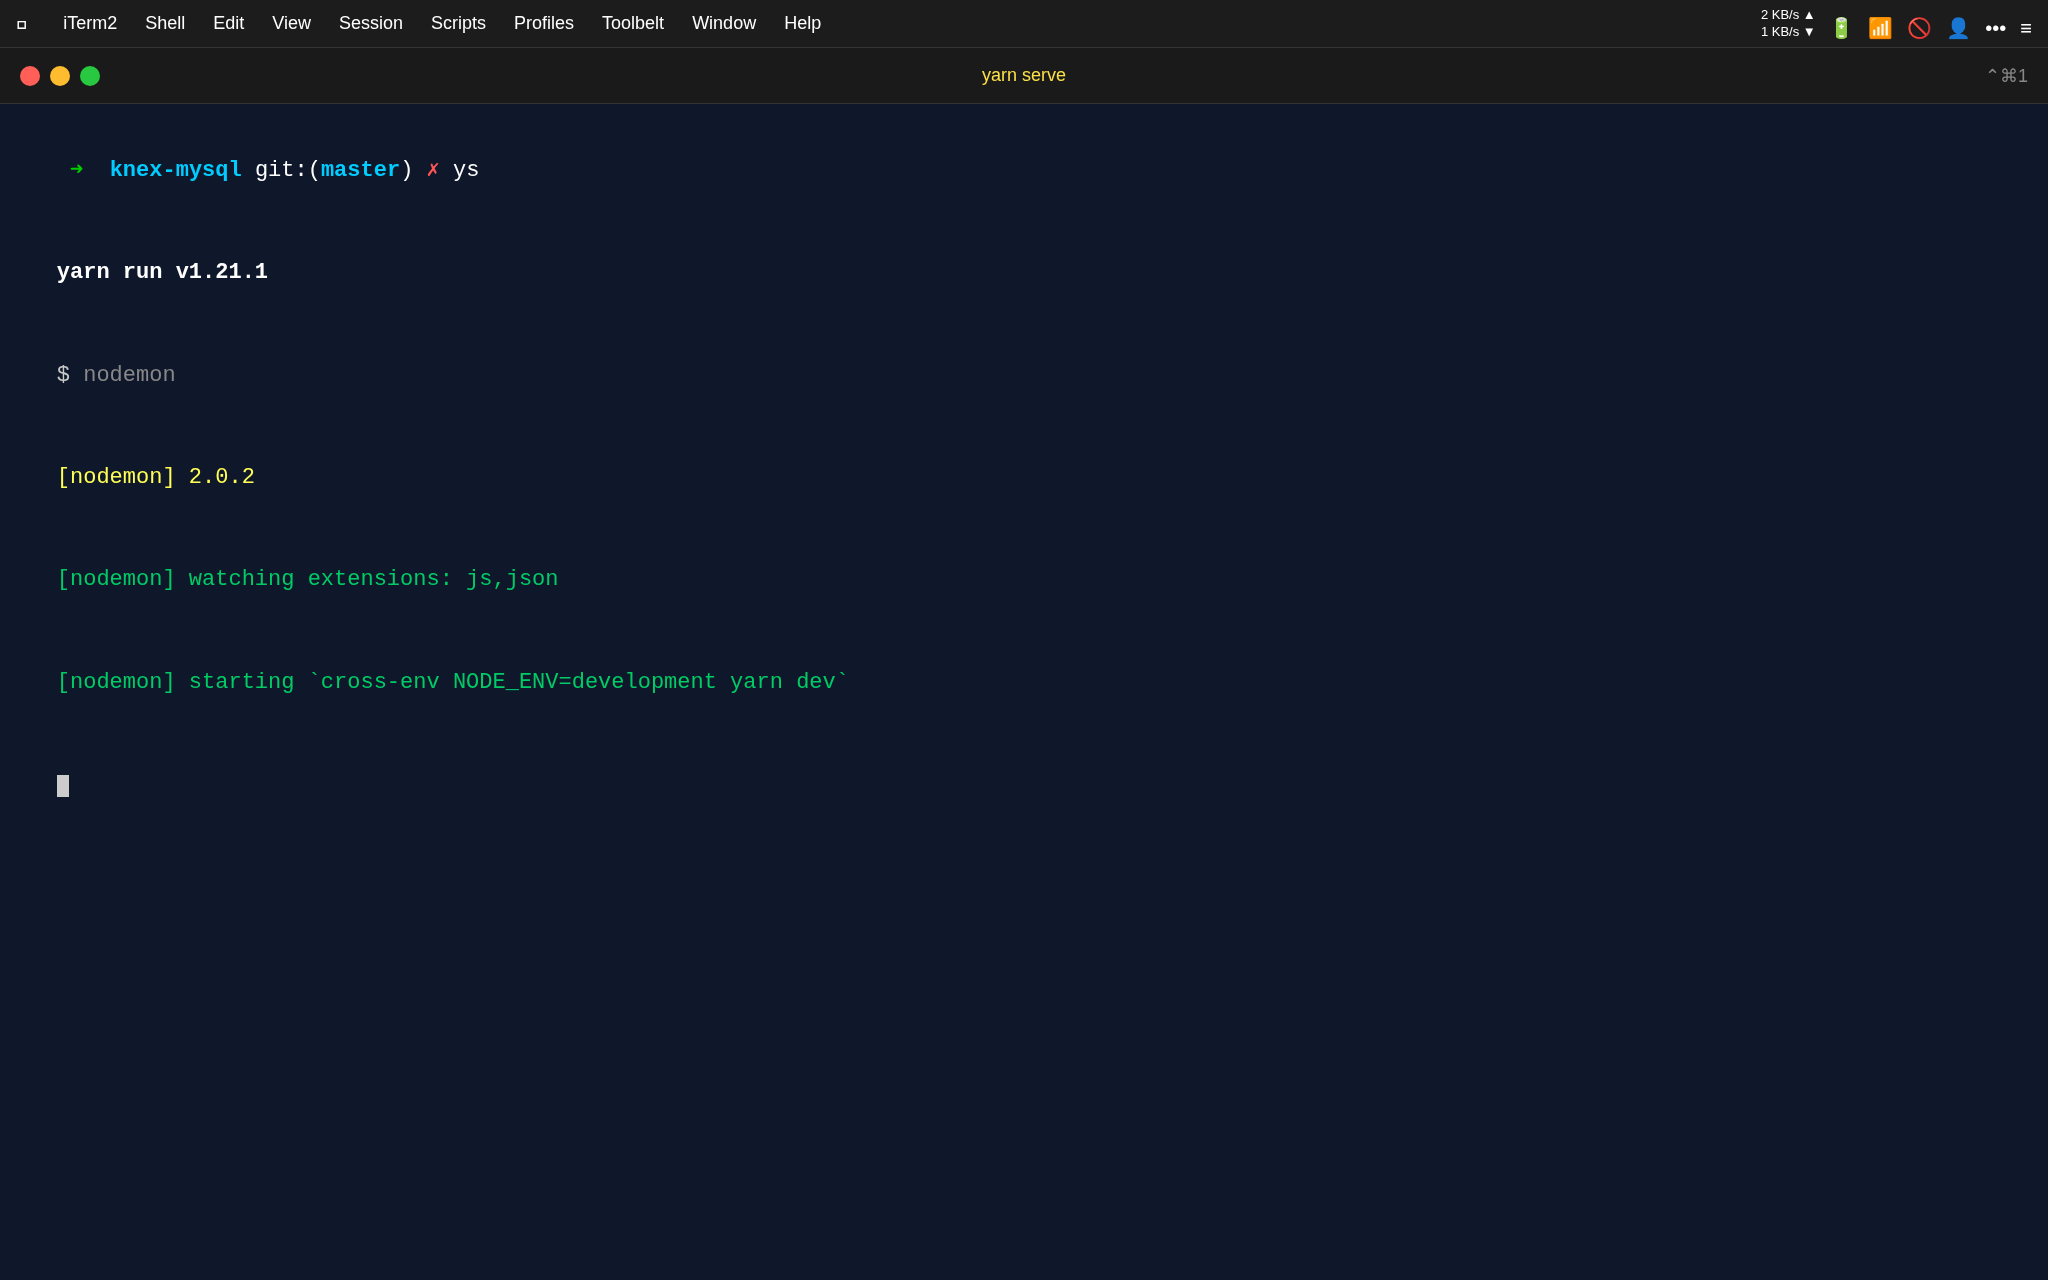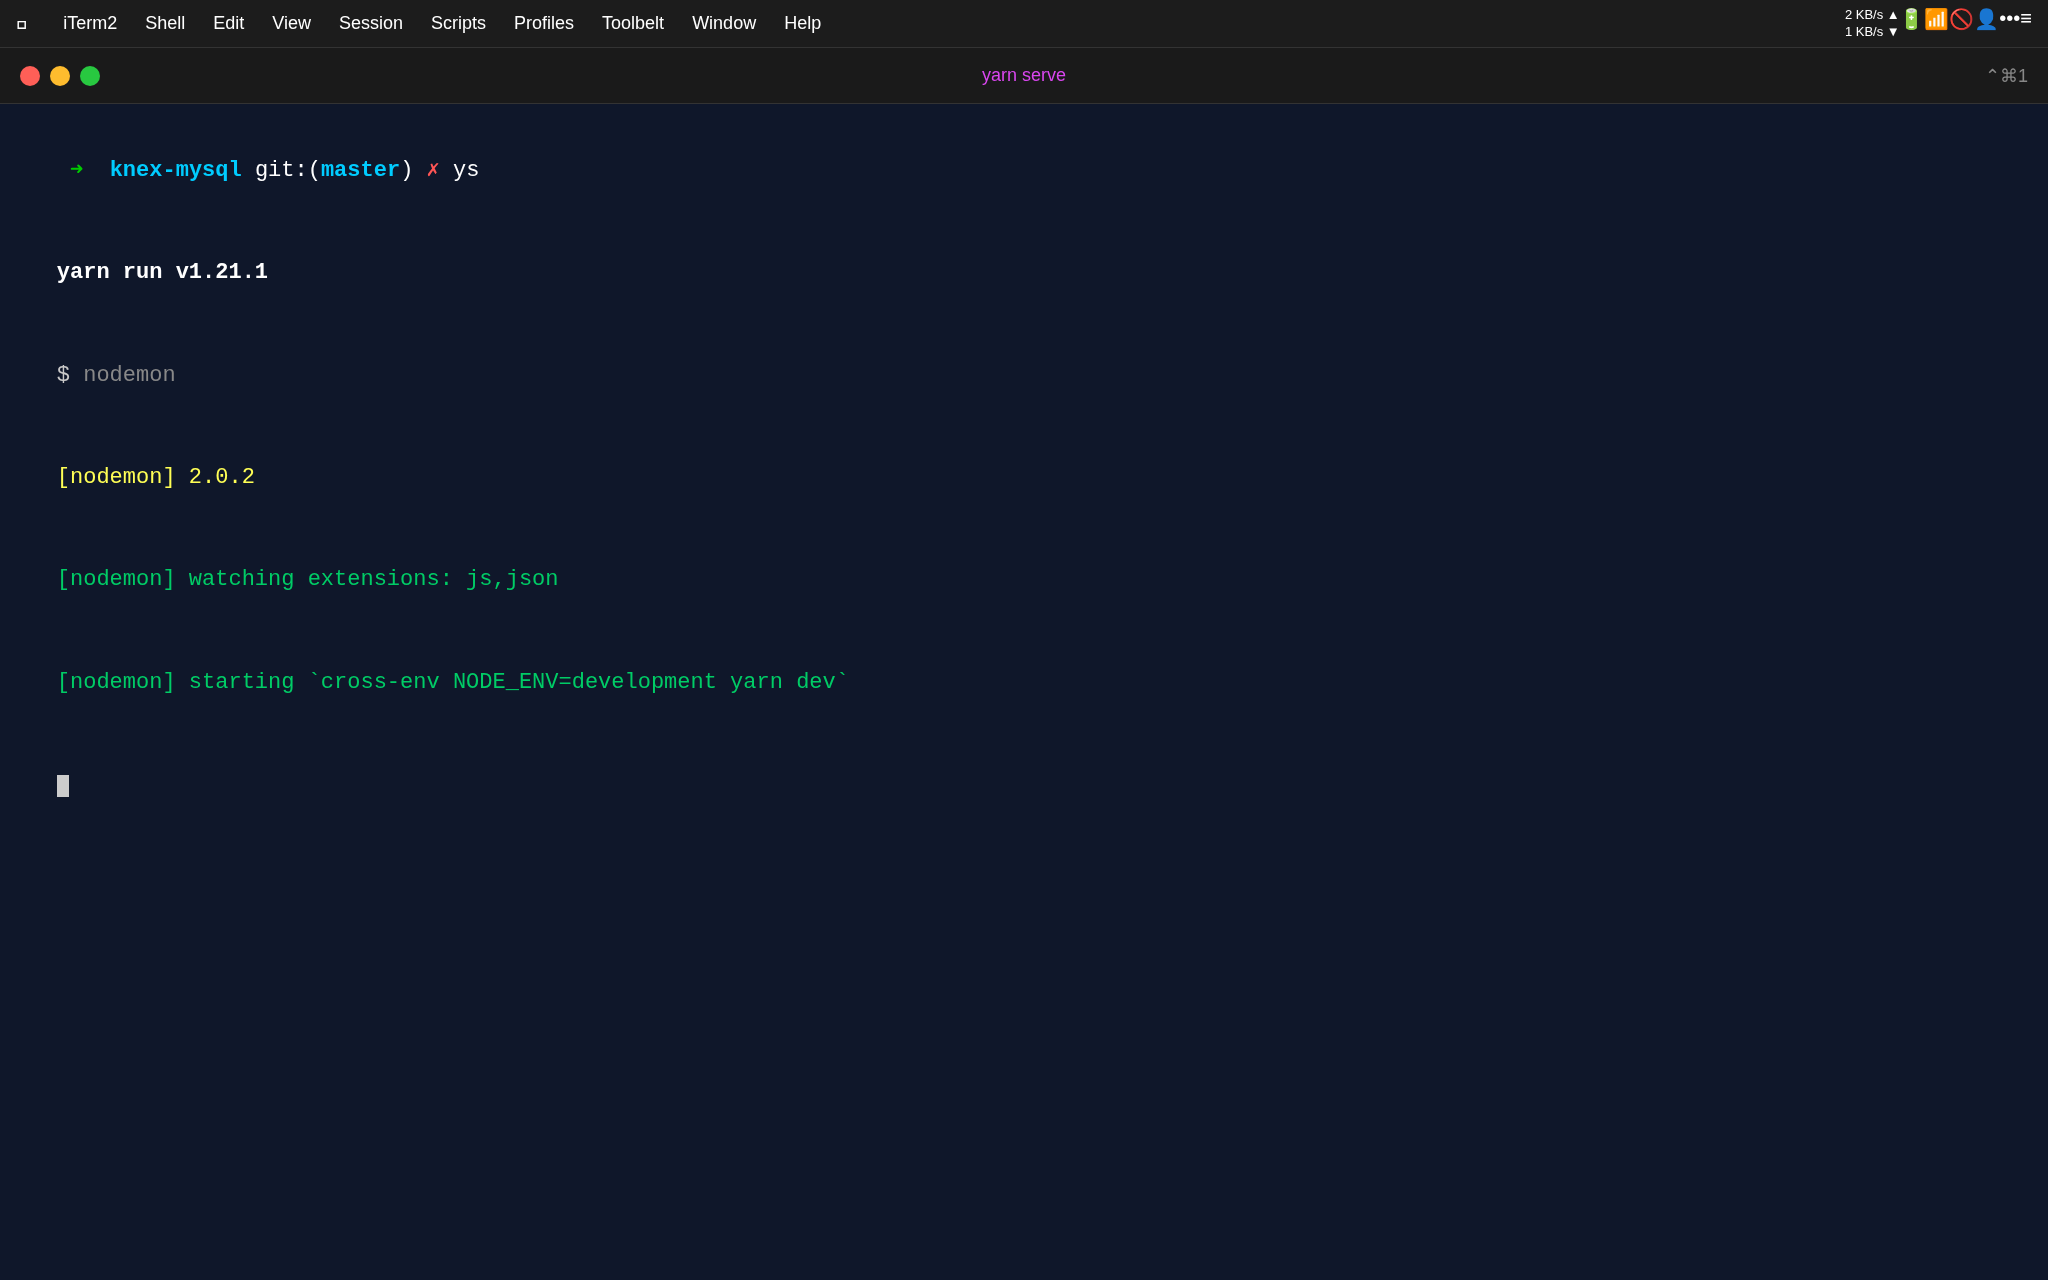--- a/index.html
+++ b/index.html
@@ -43,22 +43,22 @@
       height: 100%;
       display: flex;
       align-items: center;
       cursor: default;
       white-space: nowrap;
     }
 
     .menubar-right {
       margin-left: auto;
       display: flex;
-      align-items: flex-start;
-      gap: 0;
+      align-items: flex-end;
+      gap: 14px;
       color: #fff;
       font-size: 16px;
       font-family: -apple-system, BlinkMacSystemFont, sans-serif;
     }
 
     .menubar-right .network-speed {
       display: flex;
       flex-direction: column;
       align-items: flex-end;
       font-size: 13px;
@@ -96,21 +96,21 @@
       height: 20px;
       border-radius: 50%;
       cursor: pointer;
     }
 
     .traffic-light.close { background: #ff5f57; }
     .traffic-light.minimize { background: #febc2e; }
     .traffic-light.maximize { background: #28c840; }
 
     .window-title {
-      color: #d946ef;
+      color: #fde047;
       font-size: 18px;
       font-family: -apple-system, BlinkMacSystemFont, sans-serif;
     }
 
     .titlebar-right {
       position: absolute;
       right: 20px;
       color: #888;
       font-size: 18px;
       font-family: -apple-system, BlinkMacSystemFont, sans-serif;

